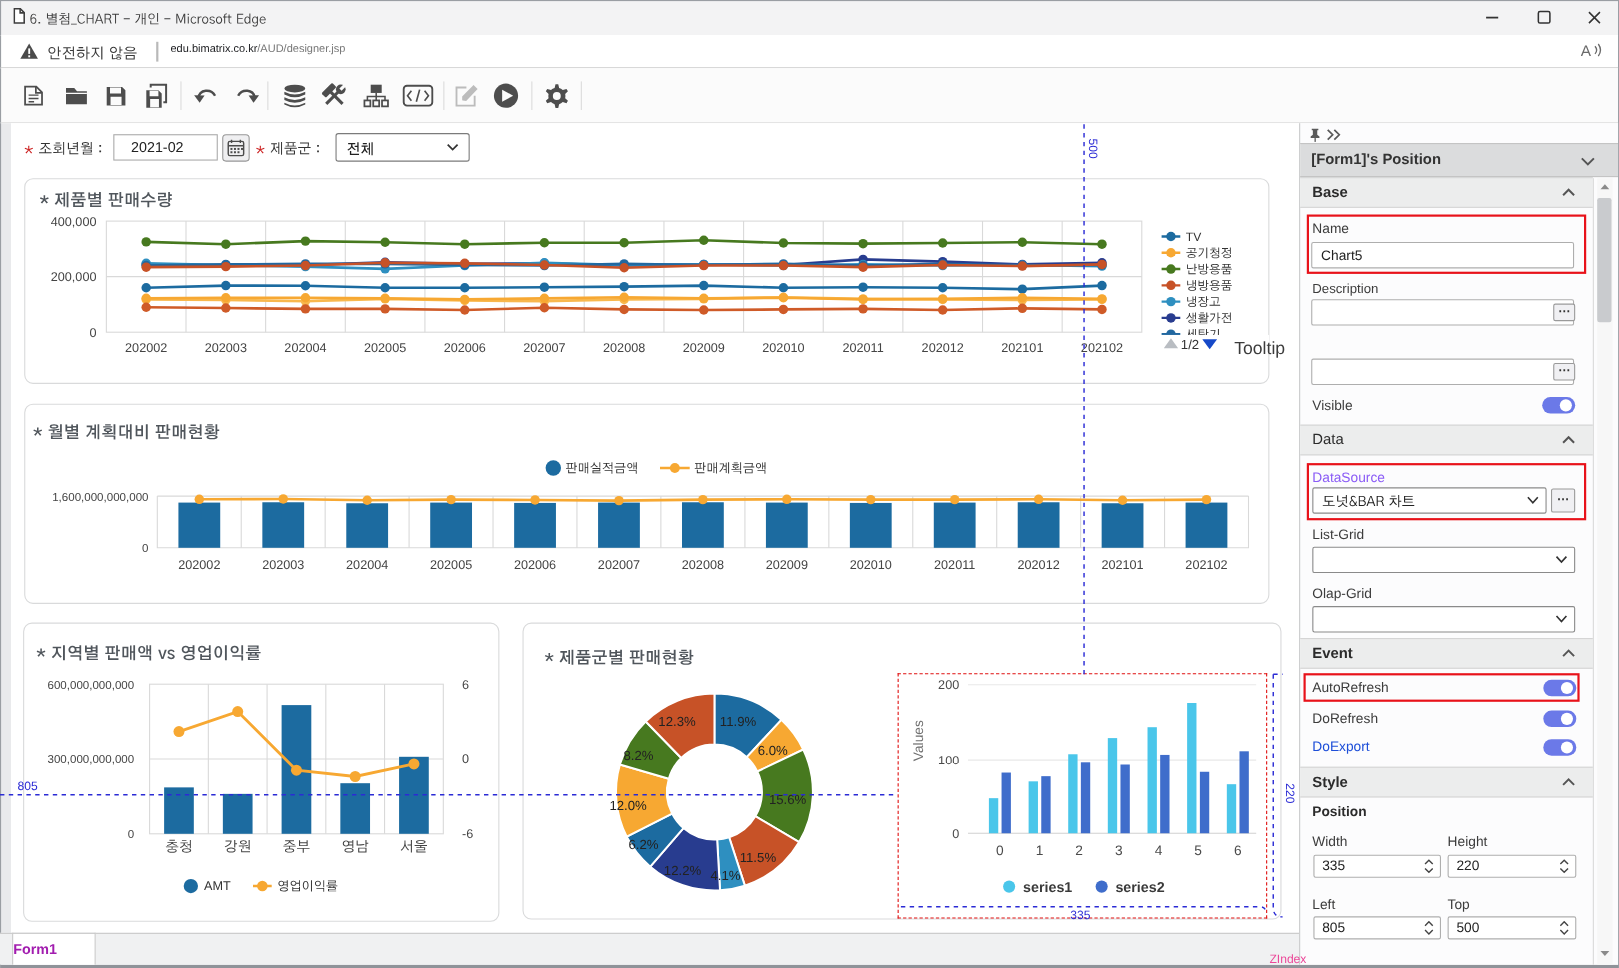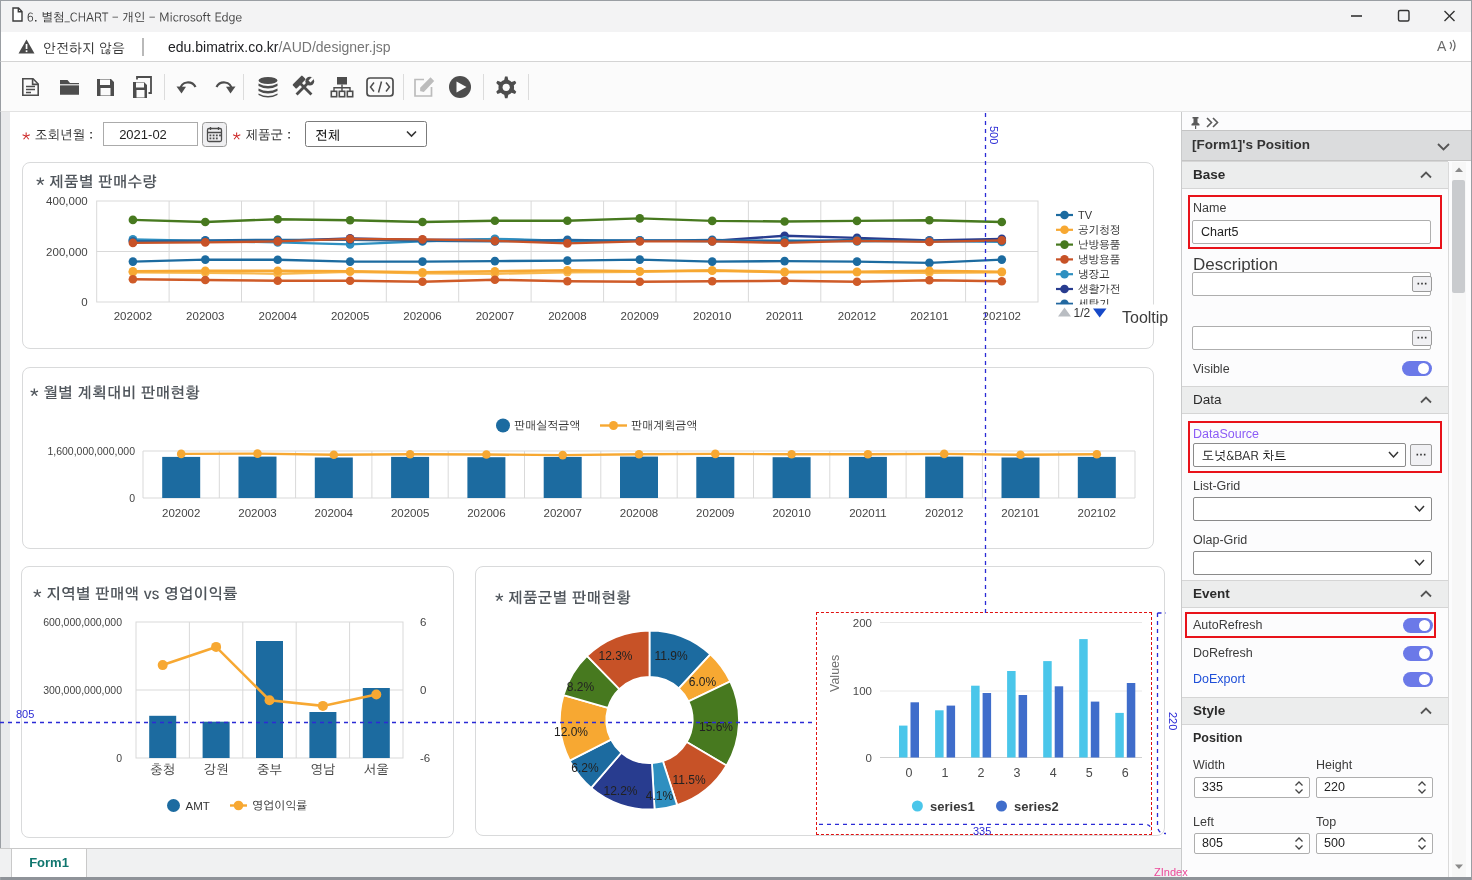--- a/index.html
+++ b/index.html
@@ -22,21 +22,21 @@
 <div class="abs" style="left:0;top:32px;width:1472px;height:30px;background:#fff;border-left:1px solid #9a9ea3;border-right:1px solid #9a9ea3;border-bottom:1px solid #d4d4d4"></div>
 <svg class="abs" style="left:18px;top:38.5px" width="17" height="15" viewBox="0 0 17 15">
 <path d="M8.5 0.5 L16.5 14.5 L0.5 14.5 Z" fill="#4a4a4a"></path>
 <rect x="7.7" y="5" width="1.7" height="5" fill="#fff"></rect>
     <rect x="7.7" y="11.3" width="1.7" height="1.8" fill="#fff"></rect>
   </svg>
 <svg class="abs" style="left:43px;top:38px" width="130" height="20" viewBox="0 0 130 20">
     <path transform="translate(0,15)" d="M1.0 -7.3Q1.0 -8.6 1.9 -9.4Q2.8 -10.3 4.2 -10.3Q5.6 -10.3 6.5 -9.4Q7.4 -8.6 7.4 -7.3Q7.4 -5.9 6.5 -5.1Q5.6 -4.2 4.2 -4.2Q2.8 -4.2 1.9 -5.1Q1.0 -5.9 1.0 -7.3ZM2.1 -7.3Q2.1 -6.3 2.7 -5.7Q3.3 -5.1 4.2 -5.1Q5.2 -5.1 5.8 -5.7Q6.4 -6.3 6.4 -7.3Q6.4 -8.2 5.8 -8.8Q5.2 -9.4 4.2 -9.4Q3.3 -9.4 2.7 -8.8Q2.1 -8.2 2.1 -7.3ZM9.6 -1.9V-10.8H10.6V-7.0H12.3V-6.1H10.6V-1.9ZM3.0 0.8V-2.8H4.0V-0.1H11.1V0.8Z M13.9 -3.9Q14.4 -4.1 14.9 -4.5Q15.5 -4.9 16.0 -5.4Q16.6 -5.9 17.0 -6.6Q17.4 -7.3 17.4 -8.0V-9.1H14.5V-10.0H21.3V-9.1H18.5V-8.1Q18.5 -7.4 18.8 -6.8Q19.1 -6.2 19.7 -5.7Q20.2 -5.2 20.7 -4.8Q21.2 -4.5 21.7 -4.2L21.1 -3.5Q20.2 -4.0 19.3 -4.8Q18.3 -5.6 17.9 -6.4Q17.5 -5.6 16.5 -4.6Q15.5 -3.7 14.5 -3.2ZM20.6 -6.6V-7.5H23.2V-10.8H24.2V-1.9H23.2V-6.6ZM16.2 0.8V-2.8H17.2V-0.1H24.7V0.8Z M28.4 -9.2V-10.2H32.6V-9.2ZM26.8 -6.7V-7.7H33.9V-6.7ZM27.3 -3.1Q27.3 -4.2 28.2 -4.9Q29.1 -5.6 30.5 -5.6Q31.9 -5.6 32.8 -4.9Q33.7 -4.2 33.7 -3.1Q33.7 -2.0 32.8 -1.3Q31.9 -0.5 30.5 -0.5Q29.1 -0.5 28.2 -1.3Q27.3 -2.0 27.3 -3.1ZM28.4 -3.1Q28.4 -2.4 29.0 -1.9Q29.6 -1.5 30.5 -1.5Q31.4 -1.5 32.0 -1.9Q32.6 -2.4 32.6 -3.1Q32.6 -3.8 32.0 -4.2Q31.4 -4.7 30.5 -4.7Q29.6 -4.7 29.0 -4.2Q28.4 -3.8 28.4 -3.1ZM35.5 1.2V-10.8H36.5V-5.2H38.5V-4.3H36.5V1.2Z M39.8 -1.4Q40.3 -1.7 40.7 -2.1Q41.2 -2.4 41.7 -3.0Q42.1 -3.5 42.5 -4.2Q42.9 -4.8 43.1 -5.6Q43.3 -6.5 43.3 -7.3V-8.7H40.5V-9.7H47.2V-8.7H44.4V-7.4Q44.4 -6.4 44.7 -5.5Q45.1 -4.6 45.6 -3.9Q46.2 -3.1 46.7 -2.6Q47.2 -2.1 47.7 -1.7L47.0 -1.0Q46.2 -1.7 45.2 -2.8Q44.3 -3.9 43.9 -5.0Q43.6 -3.9 42.6 -2.7Q41.6 -1.4 40.5 -0.7ZM49.0 1.2V-10.8H50.1V1.2Z M57.0 -7.6Q57.0 -8.9 57.9 -9.6Q58.8 -10.4 60.2 -10.4Q61.5 -10.4 62.4 -9.6Q63.3 -8.9 63.3 -7.6Q63.3 -6.4 62.4 -5.6Q61.5 -4.9 60.2 -4.9Q58.7 -4.9 57.9 -5.6Q57.0 -6.4 57.0 -7.6ZM58.0 -7.6Q58.0 -6.8 58.6 -6.3Q59.2 -5.7 60.2 -5.7Q61.1 -5.7 61.7 -6.3Q62.3 -6.8 62.3 -7.6Q62.3 -8.5 61.7 -9.0Q61.1 -9.6 60.2 -9.6Q59.2 -9.6 58.6 -9.0Q58.0 -8.5 58.0 -7.6ZM65.6 -4.5V-10.8H66.6V-8.0H68.3V-7.1H66.6V-4.5ZM58.7 0.9V-3.7H59.7V-0.0H59.8Q60.8 -0.0 62.2 -0.2V0.6Q60.5 0.9 58.9 0.9ZM63.4 -3.2V-4.0H66.3V-3.2ZM62.2 -1.8V-2.6H67.5V-1.8ZM62.5 -0.1Q62.5 -0.7 63.2 -1.0Q63.9 -1.4 64.9 -1.4Q65.9 -1.4 66.5 -1.0Q67.2 -0.7 67.2 -0.1Q67.2 0.6 66.5 0.9Q65.9 1.2 64.9 1.2Q63.9 1.2 63.2 0.9Q62.5 0.6 62.5 -0.1ZM63.5 -0.1Q63.5 0.2 63.9 0.4Q64.3 0.6 64.9 0.6Q65.4 0.6 65.8 0.4Q66.2 0.2 66.2 -0.1Q66.2 -0.4 65.9 -0.5Q65.5 -0.7 64.9 -0.7Q64.3 -0.7 63.9 -0.5Q63.5 -0.4 63.5 -0.1Z M70.9 -8.6Q70.9 -9.2 71.6 -9.7Q72.2 -10.2 73.2 -10.4Q74.2 -10.6 75.4 -10.6Q77.3 -10.6 78.6 -10.1Q79.9 -9.6 79.9 -8.6Q79.9 -7.9 79.2 -7.4Q78.6 -6.9 77.6 -6.7Q76.6 -6.5 75.4 -6.5Q73.4 -6.5 72.2 -7.0Q70.9 -7.5 70.9 -8.6ZM72.1 -8.6Q72.1 -7.9 73.1 -7.6Q74.1 -7.3 75.4 -7.3Q76.8 -7.3 77.8 -7.6Q78.7 -7.9 78.7 -8.6Q78.7 -9.2 77.8 -9.5Q76.8 -9.8 75.4 -9.8Q74.1 -9.8 73.1 -9.5Q72.1 -9.2 72.1 -8.6ZM69.5 -4.4V-5.2H81.2V-4.4ZM71.3 1.0V-3.0H79.5V1.0ZM72.3 0.1H78.5V-2.1H72.3Z" fill="#3a3a3a"></path>
   </svg>
 <div class="abs" style="left:142px;top:38px;width:1.5px;height:18px;background:#b9b9b9"></div>
-<div class="abs" style="left:168px;top:38.6px;font-size:14px;color:#202124">edu.bimatrix.co.kr<span style="color:#767676">/AUD/designer.jsp</span></div>
+<div class="abs" style="left:155px;top:38.6px;font-size:10px;color:#202124">edu.bimatrix.co.kr<span style="color:#767676">/AUD/designer.jsp</span></div>
 <svg class="abs" style="left:1437px;top:38px" width="22" height="15" viewBox="0 0 22 15">
 <text x="0" y="13" font-size="14" fill="#6a6a6a" font-family="Liberation Sans">A</text>
 <path d="M13 4 Q16 7.5 13 11 M16 2 Q20 7.5 16 13" fill="none" stroke="#6a6a6a" stroke-width="1.2"></path>
   </svg>
 <div class="abs" style="left:0;top:62px;width:1472px;height:50px;background:#fbfbfb;border-left:1px solid #9a9ea3;border-right:1px solid #9a9ea3;border-bottom:1px solid #e2e2e2"></div>
 <svg class="abs" style="left:0;top:66px" width="560" height="42" viewBox="0 0 560 42">
 
 <g stroke="#4d4d4d" fill="none" stroke-width="1.6">
 <path d="M22.8 12.8 L33 12.8 L38.2 18 L38.2 29.2 L22.8 29.2 Z"></path>
 <path d="M32.6 13 L32.6 18.4 L38 18.4"></path>
@@ -501,21 +501,21 @@
 <path d="M819 712.3 L1145 712.3 Q1151 712.3 1151 718.3 L1151 719"></path>
 <path d="M1157.5 501 L1166 501"></path>
 <path d="M1157.5 501 L1157.5 713 Q1157.5 721.5 1165 721.5 L1166 721.5"></path>
 </g>
 <text x="990" y="14" font-size="11" fill="#2b2bd5" font-family="Liberation Sans" transform="rotate(90 990 14)">500</text>
 <text x="16" y="606" font-size="11" fill="#2b2bd5" font-family="Liberation Sans">805</text>
 <text x="973" y="723" font-size="11" fill="#2b2bd5" font-family="Liberation Sans">335</text>
 <text x="1169" y="600" font-size="11" fill="#2b2bd5" font-family="Liberation Sans" transform="rotate(90 1169 600)">220</text>
 </svg>
 <div class="abs" style="left:0;top:848px;width:1181px;height:29px;background:#f0f1f2;border-top:1px solid #c9c9c9"></div>
-<div class="abs" style="left:11px;top:848px;width:76px;height:29px;background:#fff;border:1px solid #c9c9c9;border-bottom:none;font-weight:bold;font-size:13px;color:#0f766e;text-align:center;line-height:28px">Form1</div>
+<div class="abs" style="left:11px;top:848px;width:76px;height:29px;background:#fff;border:1px solid #c9c9c9;border-bottom:none;font-weight:bold;font-size:13px;color:#a21caf;line-height:28px">Form1</div>
 <div class="abs" style="left:1181px;top:112px;width:290px;height:765px;background:#fcfcfd;border-left:1px solid #c9cacb"></div>
 <svg class="abs" style="left:1188px;top:116px" width="34" height="14" viewBox="0 0 34 14">
 <g fill="#5a5a5a">
       <path d="M4.5 1 L10.5 1 L10.5 2.5 L9.5 2.5 L9.5 6.5 L11.5 8 L11.5 9.5 L3.5 9.5 L3.5 8 L5.5 6.5 L5.5 2.5 L4.5 2.5 Z"></path>
       <rect x="7" y="9.5" width="1.2" height="3.5"></rect>
     </g>
 <g stroke="#5a5a5a" stroke-width="1.6" fill="none">
       <path d="M19 2 L23.5 6.5 L19 11 M25 2 L29.5 6.5 L25 11"></path>
     </g>
   </svg>
@@ -525,21 +525,21 @@
     <path d="M1 1 L6.5 6.5 L12 1" stroke="#555" stroke-width="1.8" fill="none"></path>
   </svg>
 <div class="abs" style="left:1182px;top:161px;width:266px;height:28px;background:#eceded;border-top:1px solid #d5d5d5;border-bottom:1px solid #d5d5d5"></div>
 <div class="abs" style="left:1193px;top:167px;font-size:13.5px;font-weight:bold;color:#2b2b2b">Base</div>
 <svg class="abs" style="left:1420px;top:171px" width="12" height="8" viewBox="0 0 12 8">
     <path d="M1 6.5 L6 1.5 L11 6.5" stroke="#555" stroke-width="1.8" fill="none"></path>
   </svg>
 <div class="abs" style="left:1188px;top:195px;width:254px;height:54px;border:2px solid #e8121a"></div>
 <div class="abs" style="left:1193px;top:201px;font-size:12.5px;color:#3c3c3c">Name</div>
 <div class="abs" style="left:1192px;top:220px;width:239px;height:24px;background:#fff;border:1px solid #aeaeae;border-radius:2px;font-size:12.5px;color:#222;line-height:22px;padding-left:8px">Chart5</div>
-<div class="abs" style="left:1193px;top:255px;font-size:17px;color:#3c3c3c">Description</div>
+<div class="abs" style="left:1193px;top:255px;font-size:12px;color:#3c3c3c">Description</div>
 <div class="abs" style="left:1192px;top:272px;width:239px;height:24px;background:#fff;border:1px solid #aeaeae;border-radius:2px;font-size:12.5px;color:#222;line-height:22px;padding-left:8px"></div>
 <div class="abs" style="left:1412px;top:276px;width:20px;height:16px;background:#f0f0f3;border:1px solid #9a9a9a;border-radius:2px;text-align:center;line-height:12px;font-size:11px;font-weight:bold;color:#333">⋯</div>
 <div class="abs" style="left:1122px;top:309px;font-size:16px;color:#3c3c3c">Tooltip</div>
 <div class="abs" style="left:1192px;top:326px;width:239px;height:24px;background:#fff;border:1px solid #aeaeae;border-radius:2px;font-size:12.5px;color:#222;line-height:22px;padding-left:8px"></div>
 <div class="abs" style="left:1412px;top:330px;width:20px;height:16px;background:#f0f0f3;border:1px solid #9a9a9a;border-radius:2px;text-align:center;line-height:12px;font-size:11px;font-weight:bold;color:#333">⋯</div>
 <div class="abs" style="left:1193px;top:362px;font-size:12.5px;color:#3c3c3c">Visible</div>
 <div class="abs" style="left:1402px;top:361px;width:30px;height:15px;background:#6b79e8;border-radius:8px"></div>
 <div class="abs" style="left:1418px;top:363px;width:11px;height:11px;background:#fff;border-radius:50%"></div>
 <div class="abs" style="left:1182px;top:386px;width:266px;height:28px;background:#eceded;border-top:1px solid #d5d5d5;border-bottom:1px solid #d5d5d5"></div>
 <div class="abs" style="left:1193px;top:392px;font-size:13.5px;font-weight:normal;color:#2b2b2b">Data</div>

